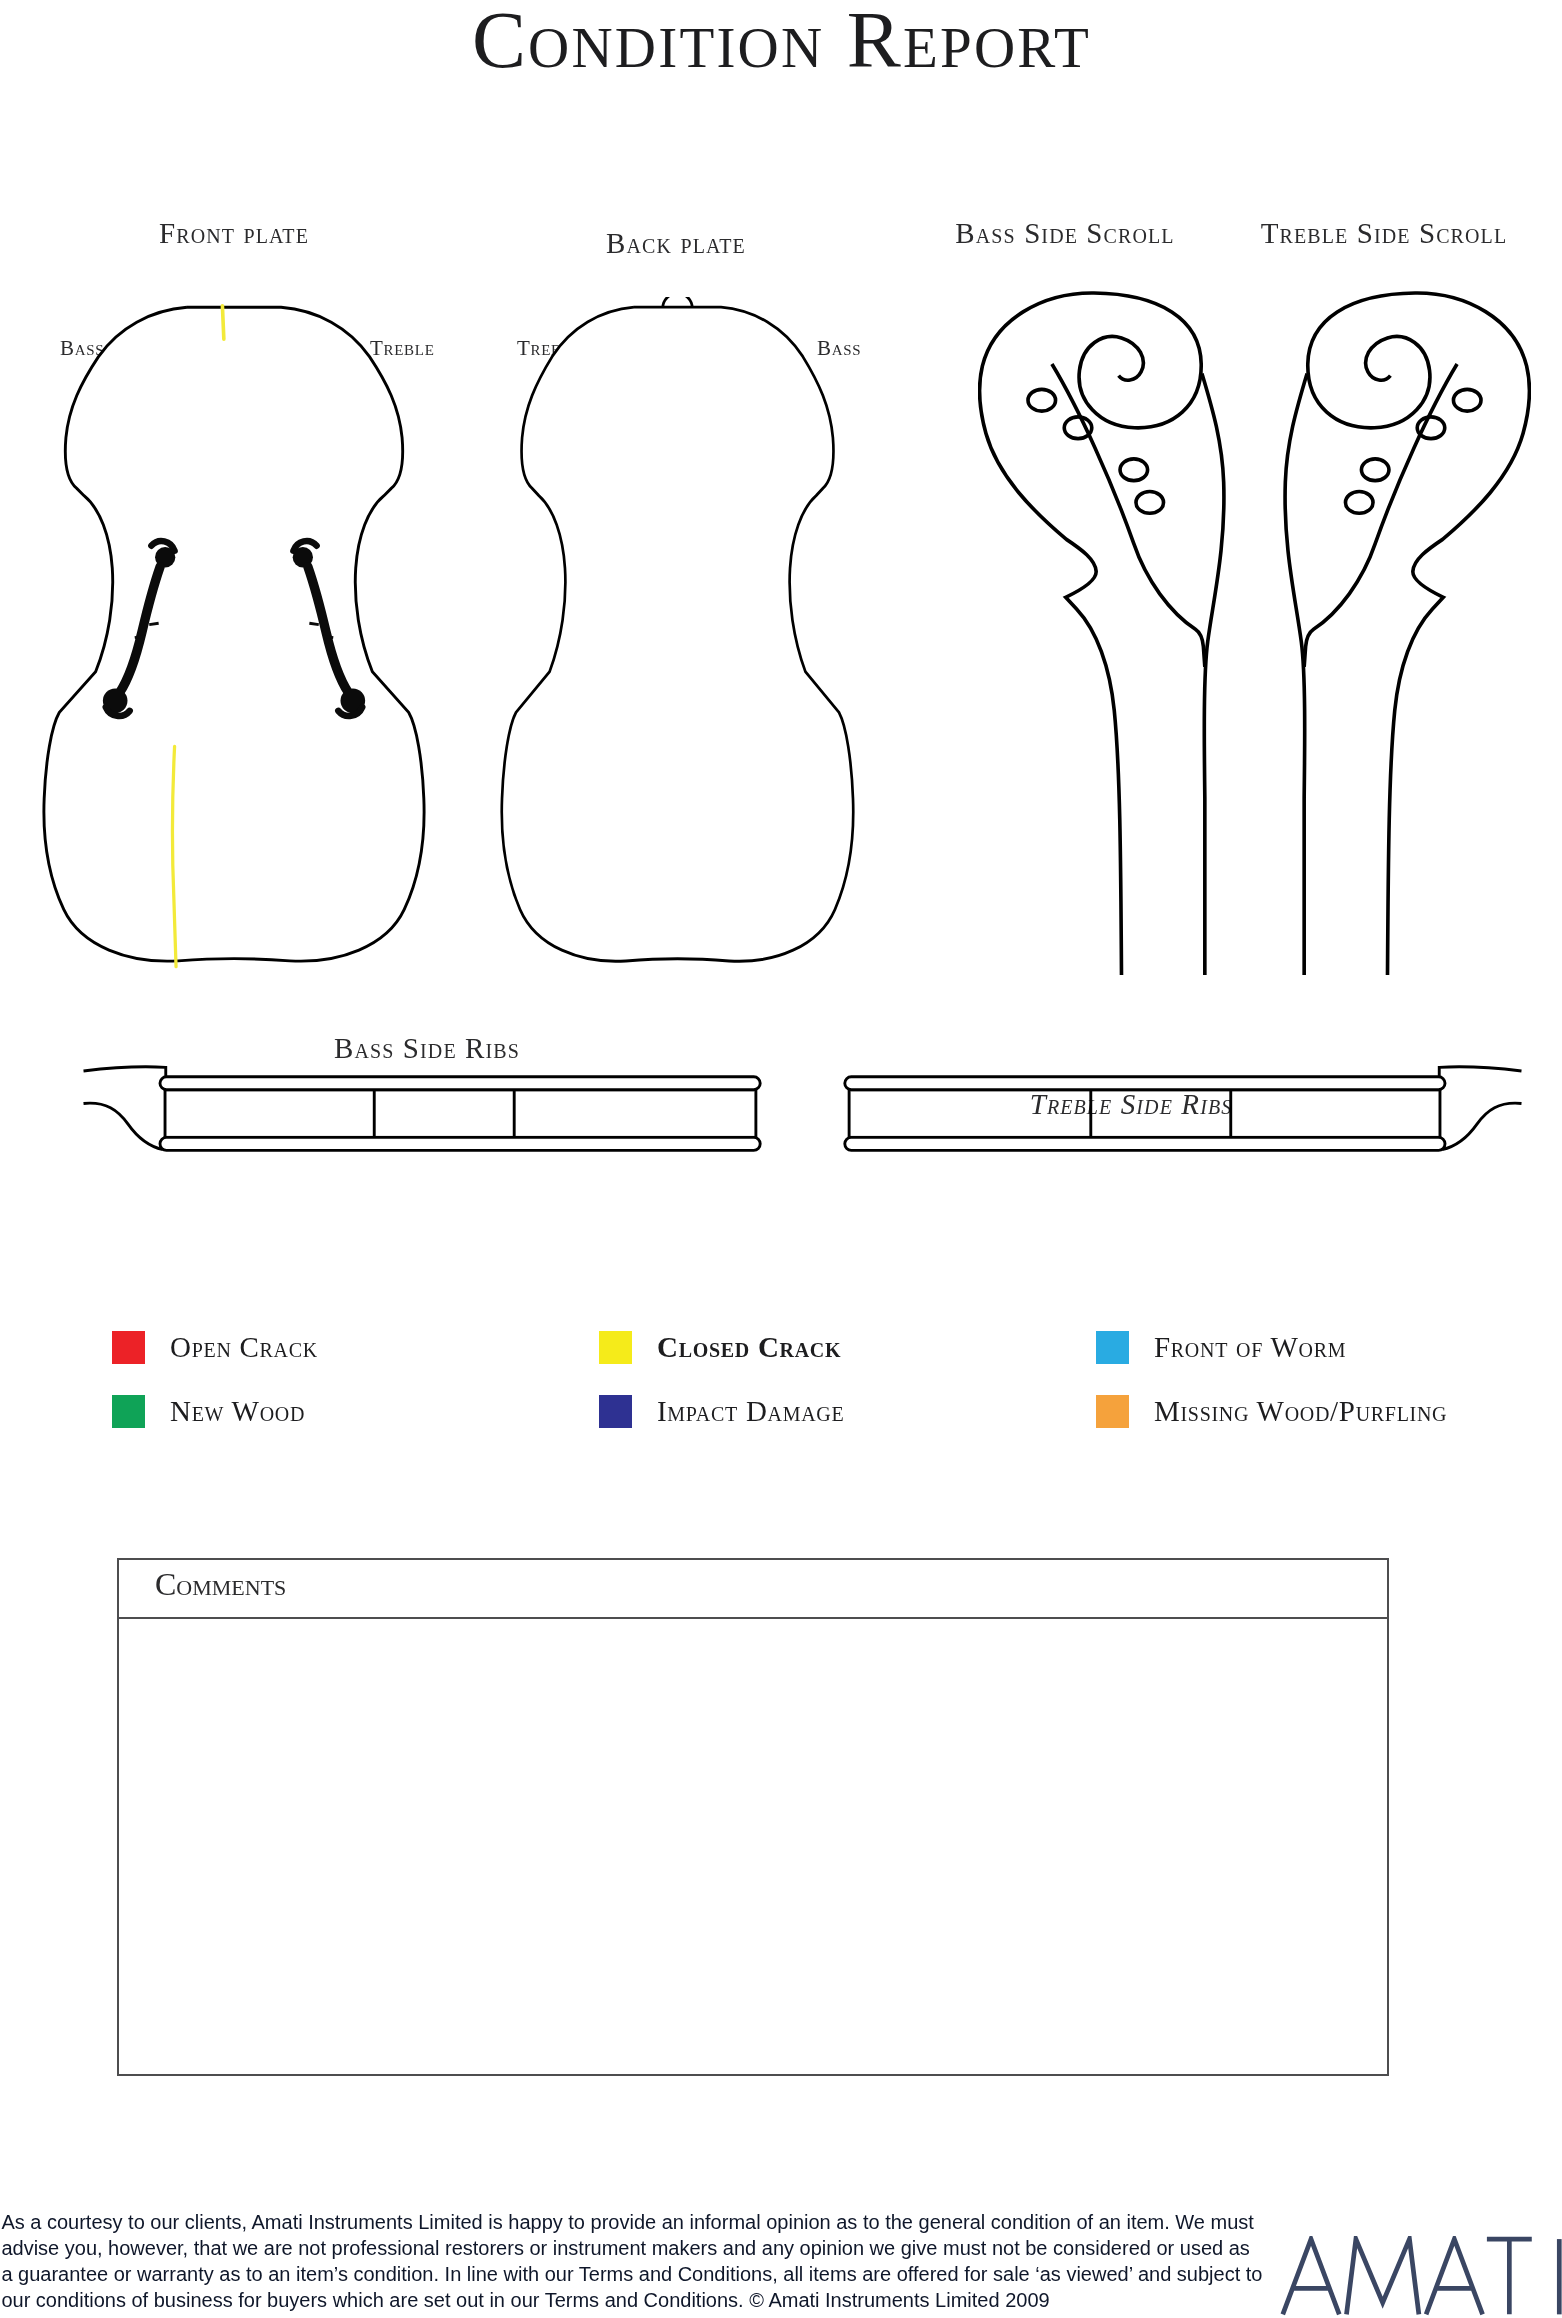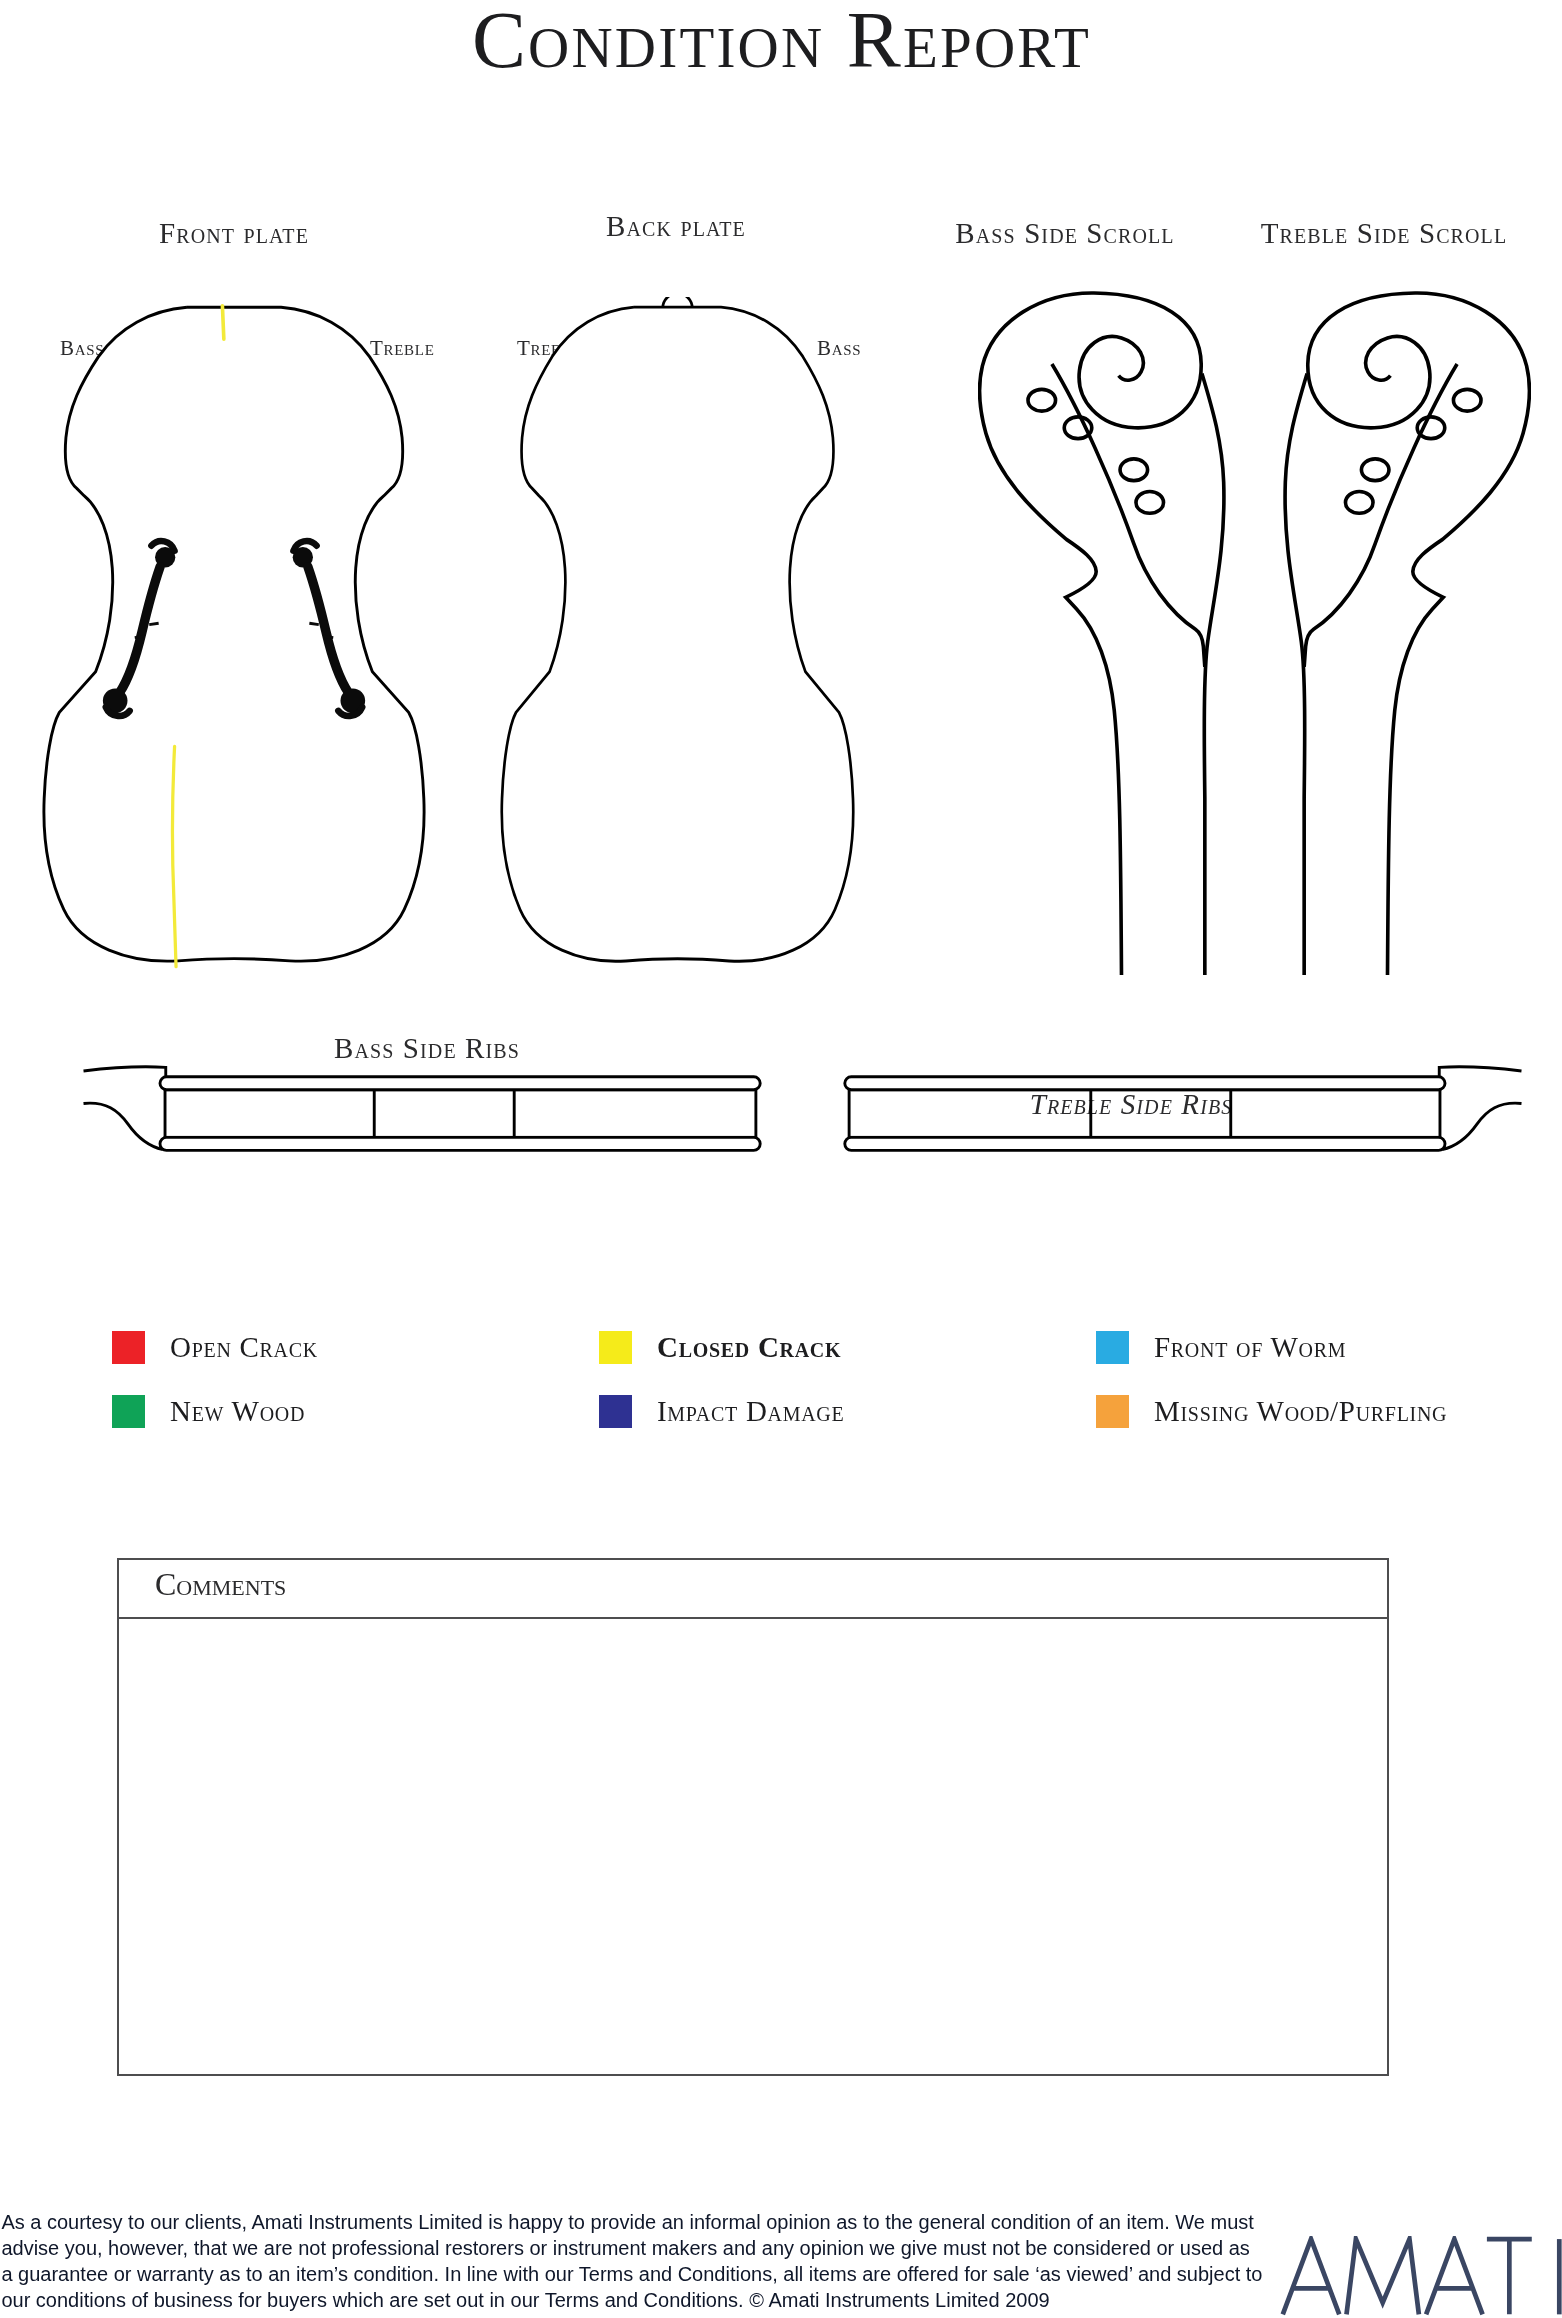--- a/index.html
+++ b/index.html
@@ -25,21 +25,21 @@
   .footer div{white-space:nowrap;}
 </style>
 </head>
 <body>
 
 <div class="page">
 
   <div class="abs page-title">Condition Report</div>
 
   <div class="hdr" style="left:234px;top:217px;">Front plate</div>
-  <div class="hdr" style="left:676px;top:210px;">Back plate</div>
+  <div class="hdr" style="left:676px;top:227px;">Back plate</div>
   <div class="hdr" style="left:1065px;top:217px;">Bass Side Scroll</div>
   <div class="hdr" style="left:1384px;top:217px;">Treble Side Scroll</div>
 
   <div class="side-label" style="left:60px;top:336px;">Bass</div>
   <div class="side-label" style="left:370px;top:336px;">Treble</div>
   <div class="side-label" style="left:517px;top:336px;">Treble</div>
   <div class="side-label" style="left:817px;top:336px;">Bass</div>
 
   <svg style="left:42px;top:297px;" width="384" height="685" viewBox="0 0 530 945">
     <path d="M 200,14 C 150,18 106,42 78,82 C 54,118 37,152 33,194 C 30,230 36,254 48,264 L 58,274

